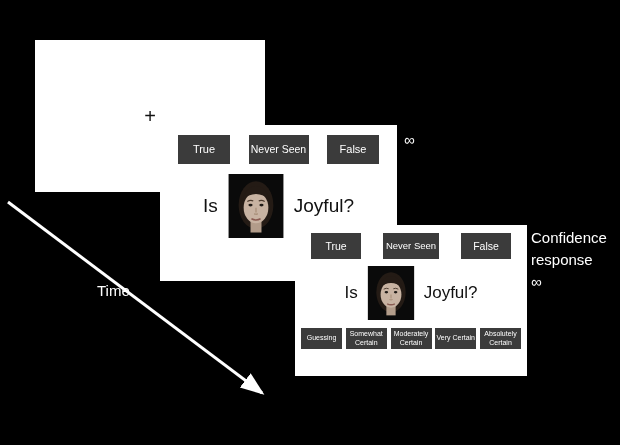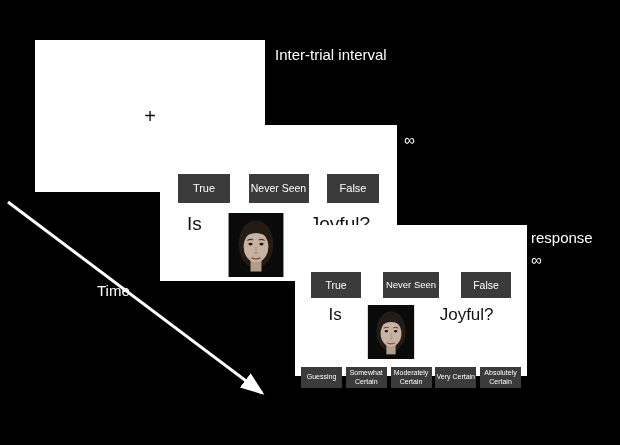--- a/index.html
+++ b/index.html
@@ -16,29 +16,28 @@
 
   
   .caption { position:absolute; color:#fff; font-size:15px; line-height:22px; }
 
   
   .btn-row { display:flex; justify-content:space-between; align-items:flex-start; }
   .rbtn {
     background:#3b3b3b; color:#fff; text-align:center;
     display:flex; align-items:center; justify-content:center;
     line-height:1.15;
-    margin-top:39px;
   }
 
   
   .panel-ident { left:160px; top:125px; width:237px; height:156px; }
   .panel-ident .btn-row { padding:10px 18px 0 18px; }
   .panel-ident .rbtn { width:52px; height:29px; font-size:11px; }
   .panel-ident .rbtn.never { width:60px; font-size:10.5px; }
-  .face-row { display:flex; align-items:flex-start; justify-content:center; gap:25px; }
+  .face-row { display:flex; align-items:center; justify-content:center; gap:9px; }
   .panel-ident .face-row { margin-top:10px; }
   .question { color:#111; font-size:19px; }
   .face { display:inline-block; line-height:0; }
   .panel-ident .face { width:58px; height:64px; }
 
   
   .panel-conf { left:295px; top:225px; width:232px; height:151px; }
   .panel-conf .btn-row { padding:8px 16px 0 16px; }
   .panel-conf .rbtn { width:50px; height:26px; font-size:10.5px; }
   .panel-conf .rbtn.never { width:56px; font-size:9.5px; }
@@ -72,21 +71,20 @@
     </defs>
     <line x1="8" y1="202" x2="262" y2="393" stroke="#ffffff" stroke-width="3" marker-end="url(#ah)"></line>
   </svg>
 
   <div class="caption time-label">Time</div>
 
   <div class="panel panel-iti">
     <span class="fixation">+</span>
   </div>
   <div class="caption caption-iti">
-    <div>Inter-trial interval</div>
   </div>
 
   <div class="panel panel-ident">
     <div class="btn-row">
       <div class="rbtn">True</div>
       <div class="rbtn never">Never Seen</div>
       <div class="rbtn">False</div>
     </div>
     <div class="face-row">
       <span class="question">Is</span>
@@ -139,17 +137,18 @@
     </div>
     <div class="conf-row">
       <div class="cbtn">Guessing</div>
       <div class="cbtn">Somewhat Certain</div>
       <div class="cbtn">Moderately Certain</div>
       <div class="cbtn">Very Certain</div>
       <div class="cbtn">Absolutely Certain</div>
     </div>
   </div>
   <div class="caption caption-conf">
+    <div>Confidence</div>
     <div>response</div>
     <div>∞</div>
   </div>
 
 </div>
 
 </body></html>

